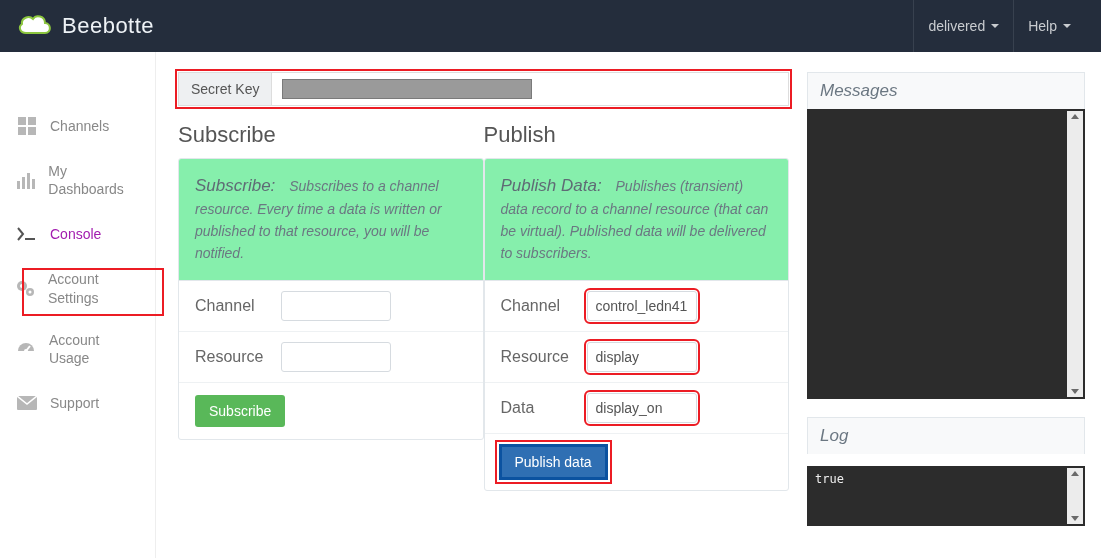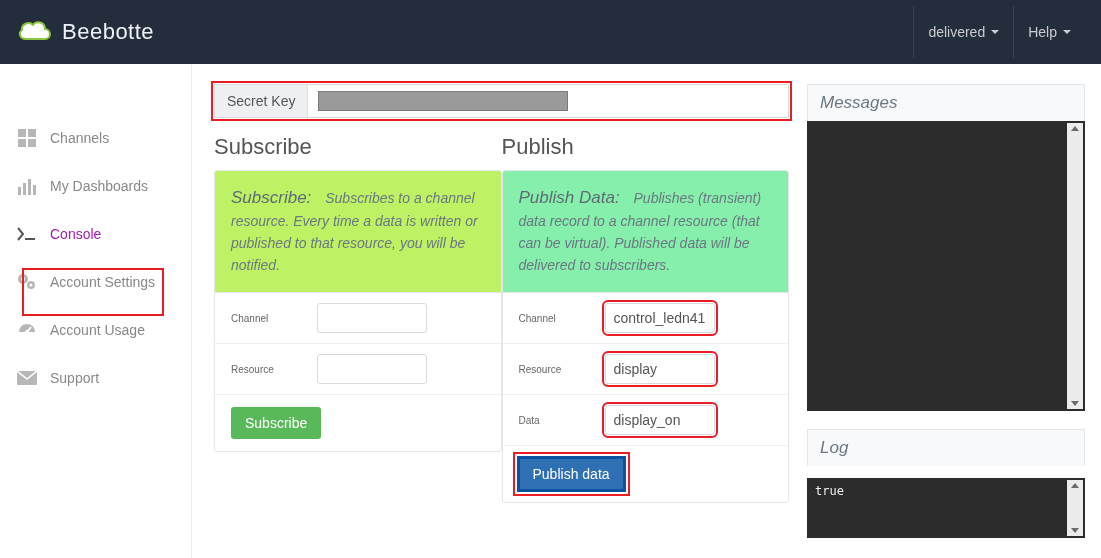--- a/index.html
+++ b/index.html
@@ -6,21 +6,21 @@
 body {
   font-family: "Helvetica Neue", Helvetica, Arial, sans-serif;
   font-size: 14px;
   color: #333;
   background: #fff;
   width: 1101px;
   height: 558px;
   overflow: hidden;
 }
 .topbar {
-  height: 64px;
+  height: 52px;
   background: #242d3c;
   display: flex;
   align-items: center;
   padding: 9px 16px;
   color: #fff;
 }
 .brand { display: flex; align-items: center; gap: 8px; }
 .brand-text { font-size: 22px; font-weight: 300; color: #eef2f6; letter-spacing: 0.5px; }
 .topbar-spacer { flex: 1; }
 .topbar-link {
@@ -37,21 +37,21 @@
 .caret {
   display: inline-block;
   width: 0; height: 0;
   border-left: 4px solid transparent;
   border-right: 4px solid transparent;
   border-top: 4px solid #c9ccd0;
   margin-left: 2px;
 }
 .layout { display: flex; height: calc(558px - 52px); }
 .sidebar {
-  width: 192px;
+  width: 156px;
   background: #fff;
   border-right: 1px solid #eee;
   padding-top: 50px;
 }
 .sidebar-item {
   display: flex;
   align-items: center;
   gap: 12px;
   padding: 12px 16px;
   color: #888;
@@ -116,21 +116,21 @@
 .columns { display: flex; }
 .col { flex: 1; min-width: 0; }
 .section-title {
   font-size: 22px; font-weight: 400; color: #555; margin-bottom: 10px;
 }
 .panel {
   border: 1px solid #e2e7eb;
   border-radius: 3px;
   overflow: hidden;
 }
-.panel-sub .panel-head { background: #bef264; }
+.panel-sub .panel-head { background: #86efac; }
 .panel-pub .panel-head { background: #86efac; }
 .panel-head {
   padding: 14px 16px 16px;
   font-style: italic;
   color: #6b7782;
   border-bottom: 1px solid #e2e7eb;
   font-size: 14px;
   line-height: 1.55;
 }
 .panel-head .lead { font-size: 17px; color: #5f6b75; margin-right: 10px; }
@@ -138,21 +138,21 @@
   display: flex;
   align-items: center;
   padding: 10px 16px;
   border-bottom: 1px solid #eef1f3;
   gap: 14px;
 }
 .form-row:last-of-type { border-bottom: none; }
 .form-label {
   width: 72px;
   color: #666;
-  font-size: 10px;
+  font-size: 16px;
 }
 .form-input {
   border: 1px solid #d6dbe0;
   border-radius: 3px;
   padding: 6px 8px;
   width: 110px;
   font-size: 14px;
   color: #555;
   background: #fff;
 }

